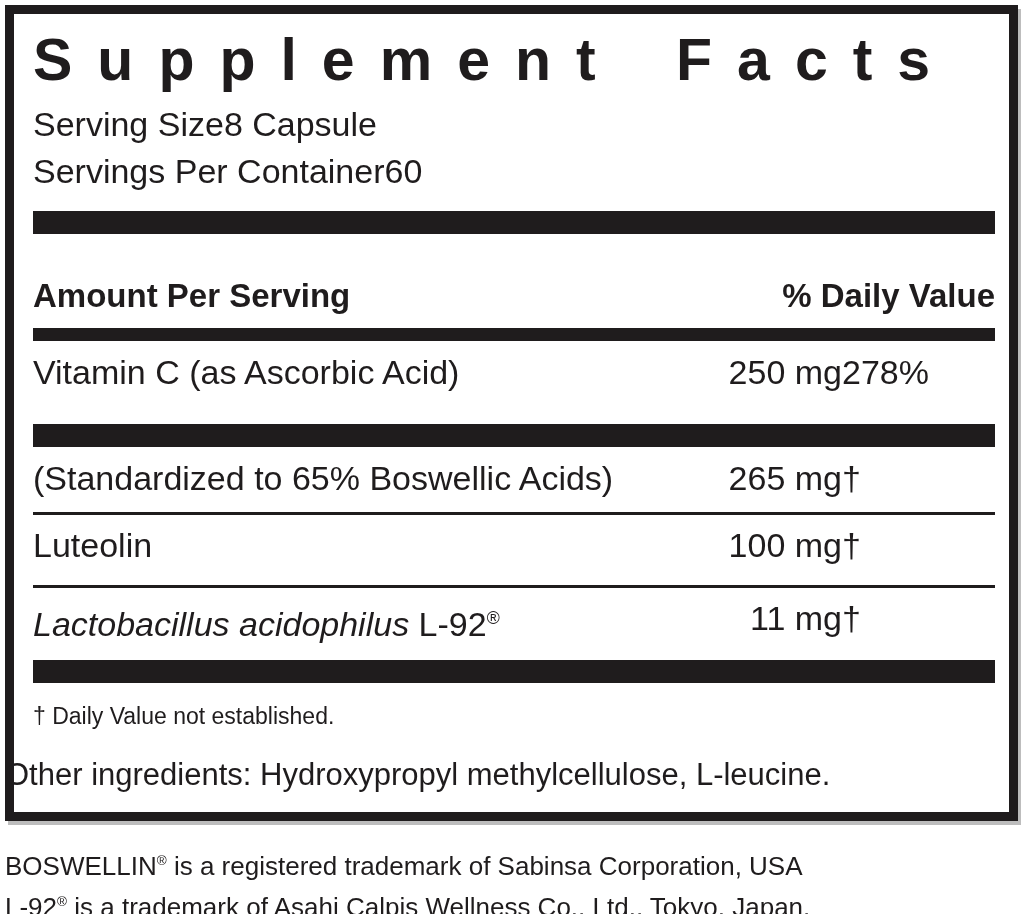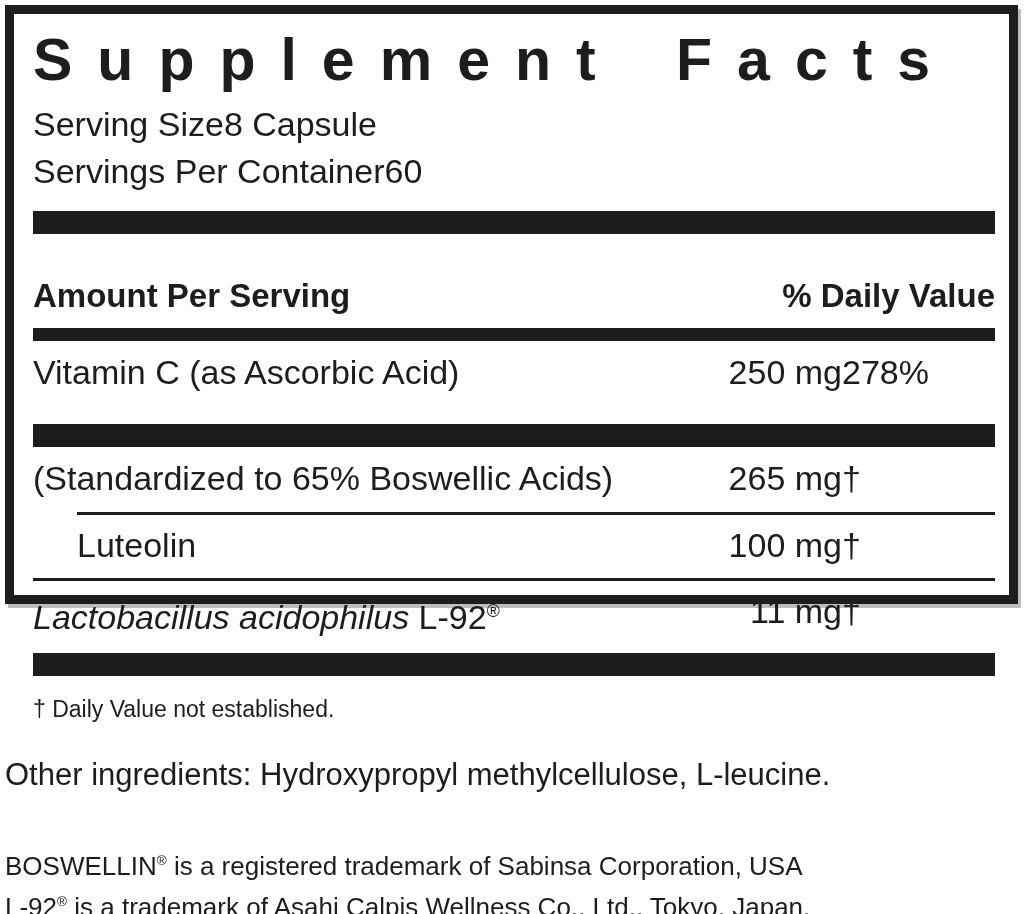--- a/index.html
+++ b/index.html
@@ -9,21 +9,21 @@
     width: 1024px; height: 914px;
     background: #ffffff;
     color: var(--ink);
     font-family: "Liberation Sans", sans-serif;
     overflow: hidden;
   }
   .page { position: relative; width: 1024px; height: 914px; background: #fff; }
 
   .panel {
     position: absolute; left: 5px; top: 5px;
-    width: 1013px; height: 599px;
+    width: 1013px; height: 816px;
     border: 9px solid var(--ink);
     background: #fff;
     padding: 5px 14px 0 19px;
     box-shadow: 3px 4px 0 #bdbdbd;
   }
 
   .title {
     font-size: 59px; font-weight: bold;
     letter-spacing: 25px; word-spacing: 14px;
     line-height: 82px; white-space: nowrap; overflow: hidden;
@@ -43,21 +43,21 @@
     margin-top: 32px;
   }
 
   .row { display: grid; grid-template-columns: 1fr 145px 153px; font-size: 34px; }
   .row .amt { text-align: right; white-space: nowrap; }
   .row .dv  { text-align: left; padding-right: 8px; white-space: nowrap; }
 
   .row.vitc   { padding: 9px 0 30px; line-height: 44px; }
   .row.bos    { padding: 7px 0 10px; line-height: 48px; }
   .row.bos .amt, .row.bos .dv { align-self: end; }
-  .row.single { padding: 7px 0 9px;  line-height: 47px; margin-left: 44px; }
+  .row.single { padding: 7px 0 16px;  line-height: 47px; }
   .row.l92row { padding: 7px 0 12px; line-height: 47px; }
   .rt { border-top: 3px solid var(--ink); }
 
   sup.reg { font-size: 0.52em; vertical-align: super; letter-spacing: 0; }
   .it { font-style: italic; }
 
   .fn { font-size: 23px; line-height: 40px; padding-top: 13px; }
 
   .other { position: absolute; left: 5px; top: 755px; font-size: 31px; line-height: 40px; white-space: nowrap; }
 

